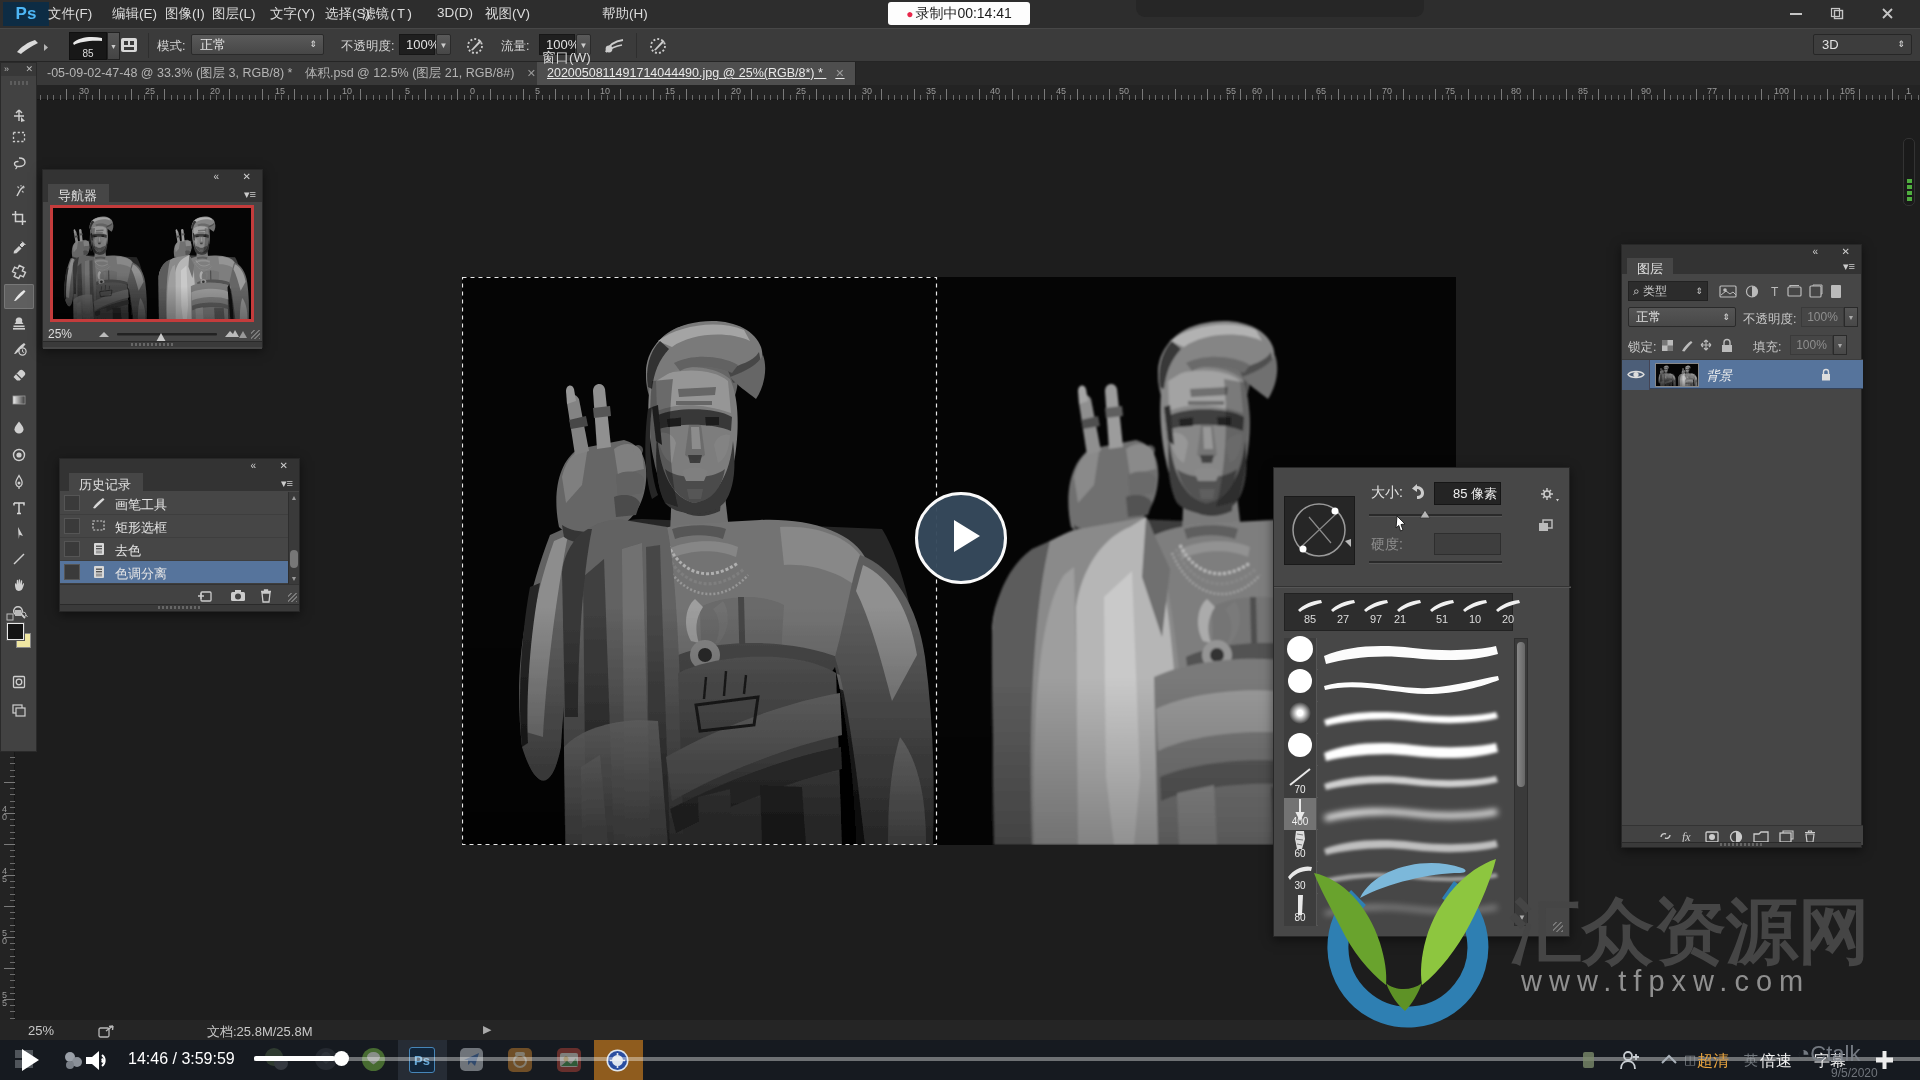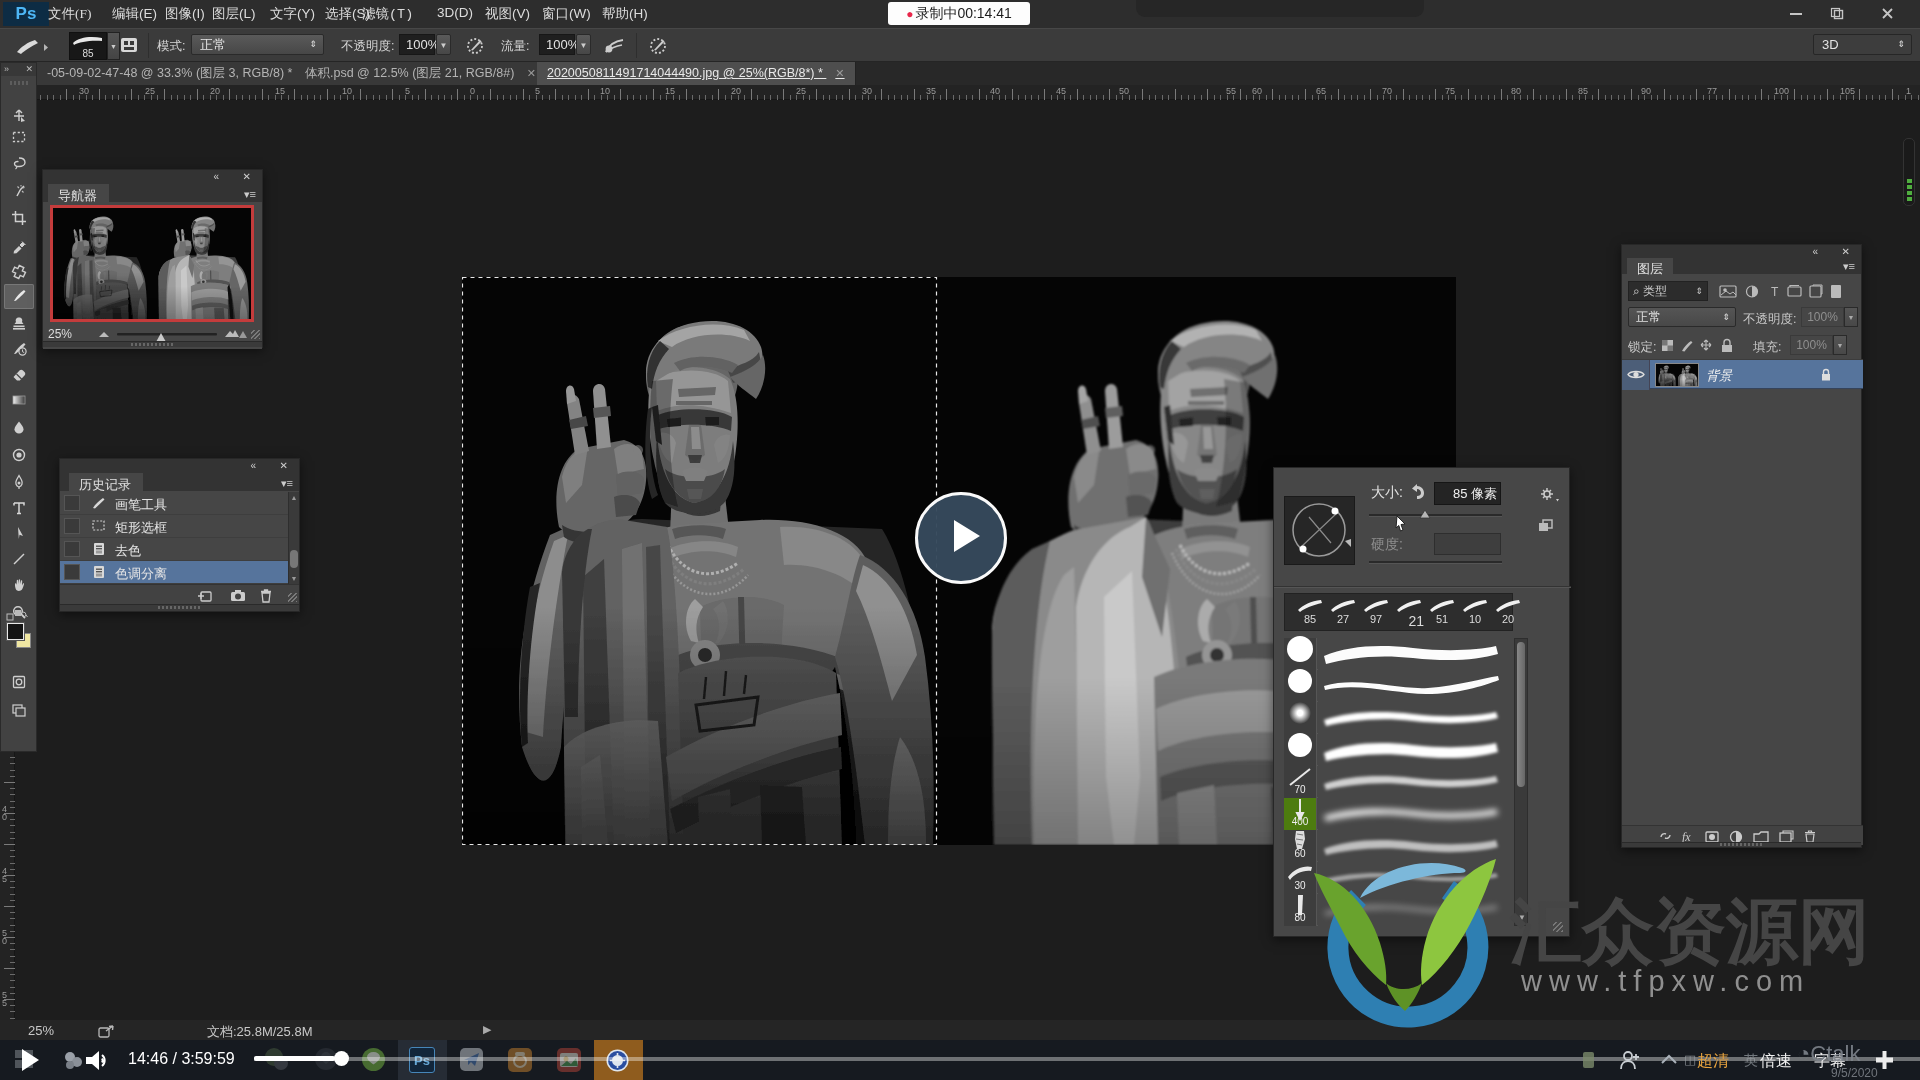--- a/index.html
+++ b/index.html
@@ -66,30 +66,30 @@
     font-size:13px; z-index:20; }
   
   #playerbar { left:0; top:1040px; width:1920px; height:40px; background:#161a20; z-index:70; }
 </style>
 </head>
 <body>
 <div id="root">
 
   <div class="abs" id="menubar">
     <div id="pslogo">Ps</div>
-    <div class="mi" style="left:48px;font-family:Liberation Serif, serif;">文件(F)</div>
+    <div class="mi" style="left:48px;">文件(F)</div>
     <div class="mi" style="left:112px;">编辑(E)</div>
     <div class="mi" style="left:165px;">图像(I)</div>
     <div class="mi" style="left:212px;">图层(L)</div>
     <div class="mi" style="left:270px;">文字(Y)</div>
     <div class="mi" style="left:325px;">选择(S)</div>
     <div class="mi" style="left:362px;font-family:Liberation Mono, monospace;">滤镜(T)</div>
     <div class="mi" style="left:437px;">3D(D)</div>
     <div class="mi" style="left:485px;">视图(V)</div>
-    <div class="mi" style="left:542px;">窗口(W)</div>
+    <div class="mi" style="left:542px;margin-top:44px;">窗口(W)</div>
     <div class="mi" style="left:602px;">帮助(H)</div>
     <div id="recshadow"></div>
     <svg id="winbtns" width="130" height="20" viewBox="0 0 130 20" style="position:absolute; left:1780px; top:4px;">
       <rect x="10" y="9" width="12" height="2" fill="#c5c5c5"></rect>
       <rect x="54.5" y="6.5" width="8" height="8" fill="none" stroke="#c5c5c5" stroke-width="1.4"></rect>
       <rect x="51.5" y="4.5" width="8" height="8" fill="none" stroke="#c5c5c5" stroke-width="1.2"></rect>
       <path d="M103 5 L112 14 M112 5 L103 14" stroke="#c5c5c5" stroke-width="1.8"></path>
     </svg>
   </div>
   <div class="abs" id="recbadge"><span class="dot">●</span>录制中00:14:41</div>
@@ -663,21 +663,21 @@
           <path d="M3 13 C8 8 16 4 26 3 L27 6 C18 8 10 11 5 15 Z" fill="#f0f0f0"></path>
         </svg>
       <div style="position:absolute;left:43px;top:19px;width:30px;text-align:center;color:#ddd;font-size:11px;">27</div>
       <svg style="position:absolute;left:76px;top:3px;" width="30" height="16" viewBox="0 0 30 16">
           <path d="M3 13 C8 8 16 4 26 3 L27 6 C18 8 10 11 5 15 Z" fill="#f0f0f0"></path>
         </svg>
       <div style="position:absolute;left:76px;top:19px;width:30px;text-align:center;color:#ddd;font-size:11px;">97</div>
       <svg style="position:absolute;left:109px;top:3px;" width="30" height="16" viewBox="0 0 30 16">
           <path d="M3 13 C8 8 16 4 26 3 L27 6 C18 8 10 11 5 15 Z" fill="#f0f0f0"></path>
         </svg>
-      <div style="position:absolute;left:109px;top:19px;width:30px;text-align:right;color:#ddd;font-size:14px;">21</div>
+      <div style="position:absolute;left:109px;top:19px;width:30px;text-align:left;color:#ddd;font-size:11px;">21</div>
       <svg style="position:absolute;left:142px;top:3px;" width="30" height="16" viewBox="0 0 30 16">
           <path d="M3 13 C8 8 16 4 26 3 L27 6 C18 8 10 11 5 15 Z" fill="#f0f0f0"></path>
         </svg>
       <div style="position:absolute;left:142px;top:19px;width:30px;text-align:center;color:#ddd;font-size:11px;">51</div>
       <svg style="position:absolute;left:175px;top:3px;" width="30" height="16" viewBox="0 0 30 16">
           <path d="M3 13 C8 8 16 4 26 3 L27 6 C18 8 10 11 5 15 Z" fill="#f0f0f0"></path>
         </svg>
       <div style="position:absolute;left:175px;top:19px;width:30px;text-align:center;color:#ddd;font-size:11px;">10</div>
       <svg style="position:absolute;left:208px;top:3px;" width="30" height="16" viewBox="0 0 30 16">
           <path d="M3 13 C8 8 16 4 26 3 L27 6 C18 8 10 11 5 15 Z" fill="#f0f0f0"></path>
@@ -739,21 +739,21 @@
           </svg>
           <div style="position:absolute;left:0px;top:18px;width:32px;text-align:center;color:#eee;font-size:10px;">70</div>
       </div>
       <div style="position:absolute;left:34px;top:0;width:195px;height:32px;background:#474747;">
         <svg width="188" height="32" viewBox="0 0 188 32">
             <path d="M6 18 C30 10 60 8 95 12 C130 16 160 14 178 10 L180 16 C160 21 130 23 95 19 C60 15 30 19 8 24 Z" fill="#e8e8e8" filter="url(#strokeblur)" opacity="0.85"></path>
           </svg>
       </div>
     </div>
     <div style="position:absolute;left:10px;top:330px;width:229px;height:32px;border-bottom:1px solid #565656;">
-      <div style="position:absolute;left:0;top:0;width:33px;height:32px;background:#4d7c0f;border-right:1px solid #565656;">
+      <div style="position:absolute;left:0;top:0;width:33px;height:32px;background:#737373;border-right:1px solid #565656;">
         <svg width="32" height="28" viewBox="0 0 32 28" style="position:absolute;top:-3px;">
             <path d="M16 4 L16 20 M16 24 l-3 -6 h6 z" stroke="#e8e8e8" stroke-width="2" fill="#e8e8e8"></path>
           </svg>
           <div style="position:absolute;left:0px;top:18px;width:32px;text-align:center;color:#eee;font-size:10px;">400</div>
       </div>
       <div style="position:absolute;left:34px;top:0;width:195px;height:32px;background:#474747;">
         <svg width="188" height="32" viewBox="0 0 188 32">
             <path d="M6 18 C30 11 60 9 95 13 C130 17 160 15 178 11 L180 16 C160 20 130 22 95 18 C60 14 30 18 8 23 Z" fill="#fff" filter="url(#strokeblur2)"></path>
           </svg>
       </div>

